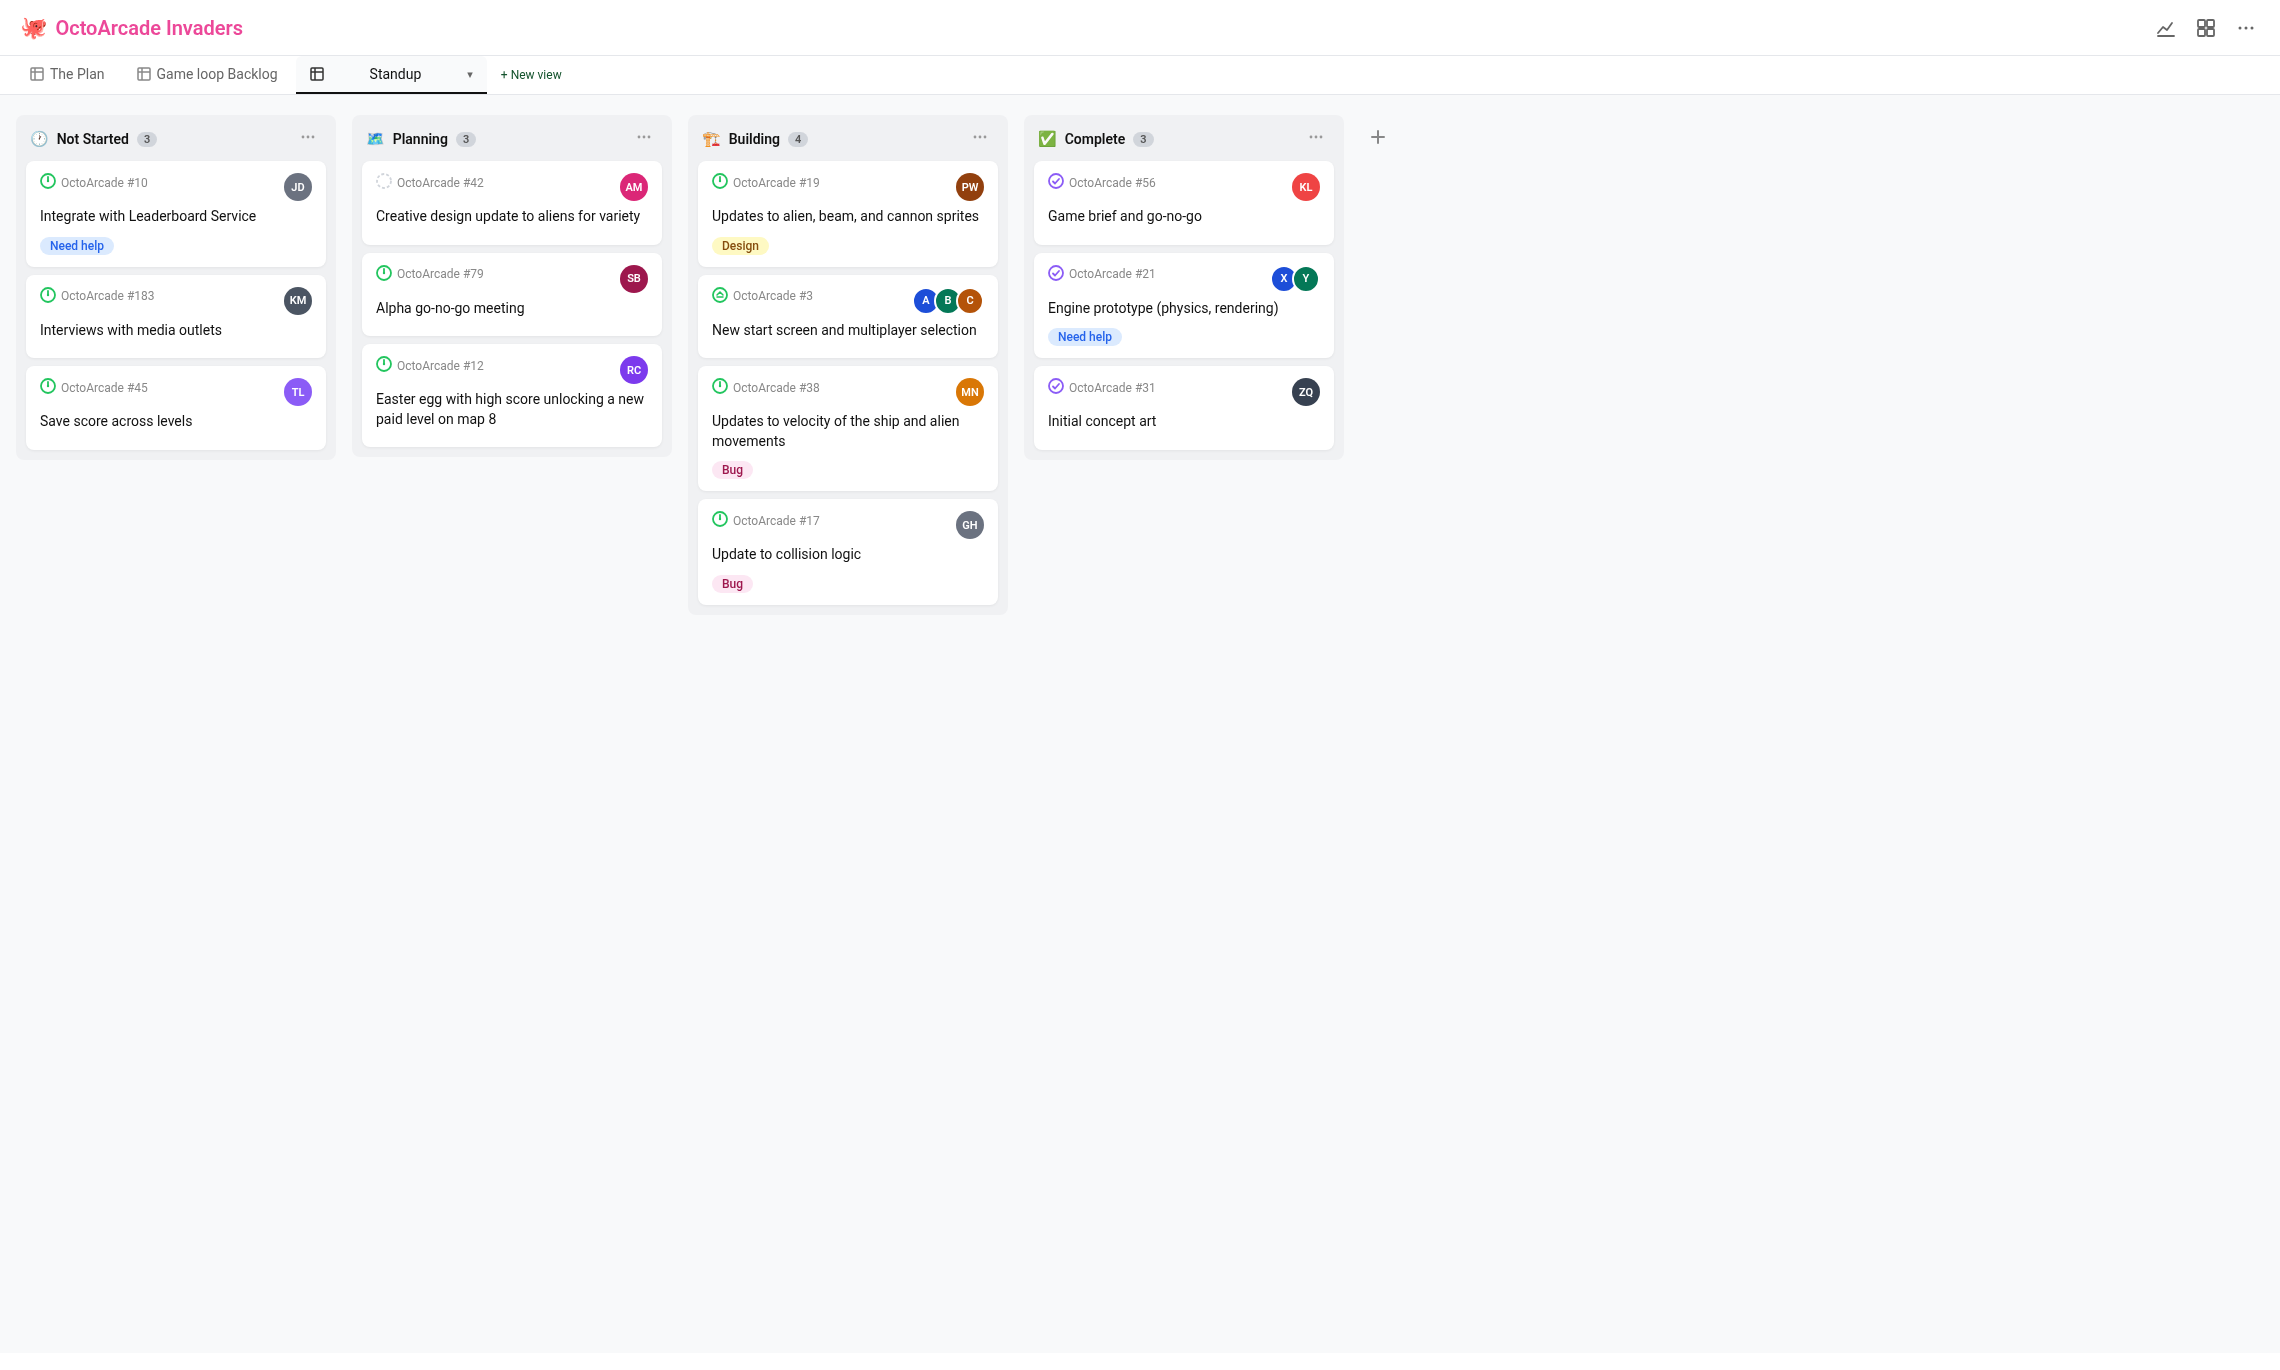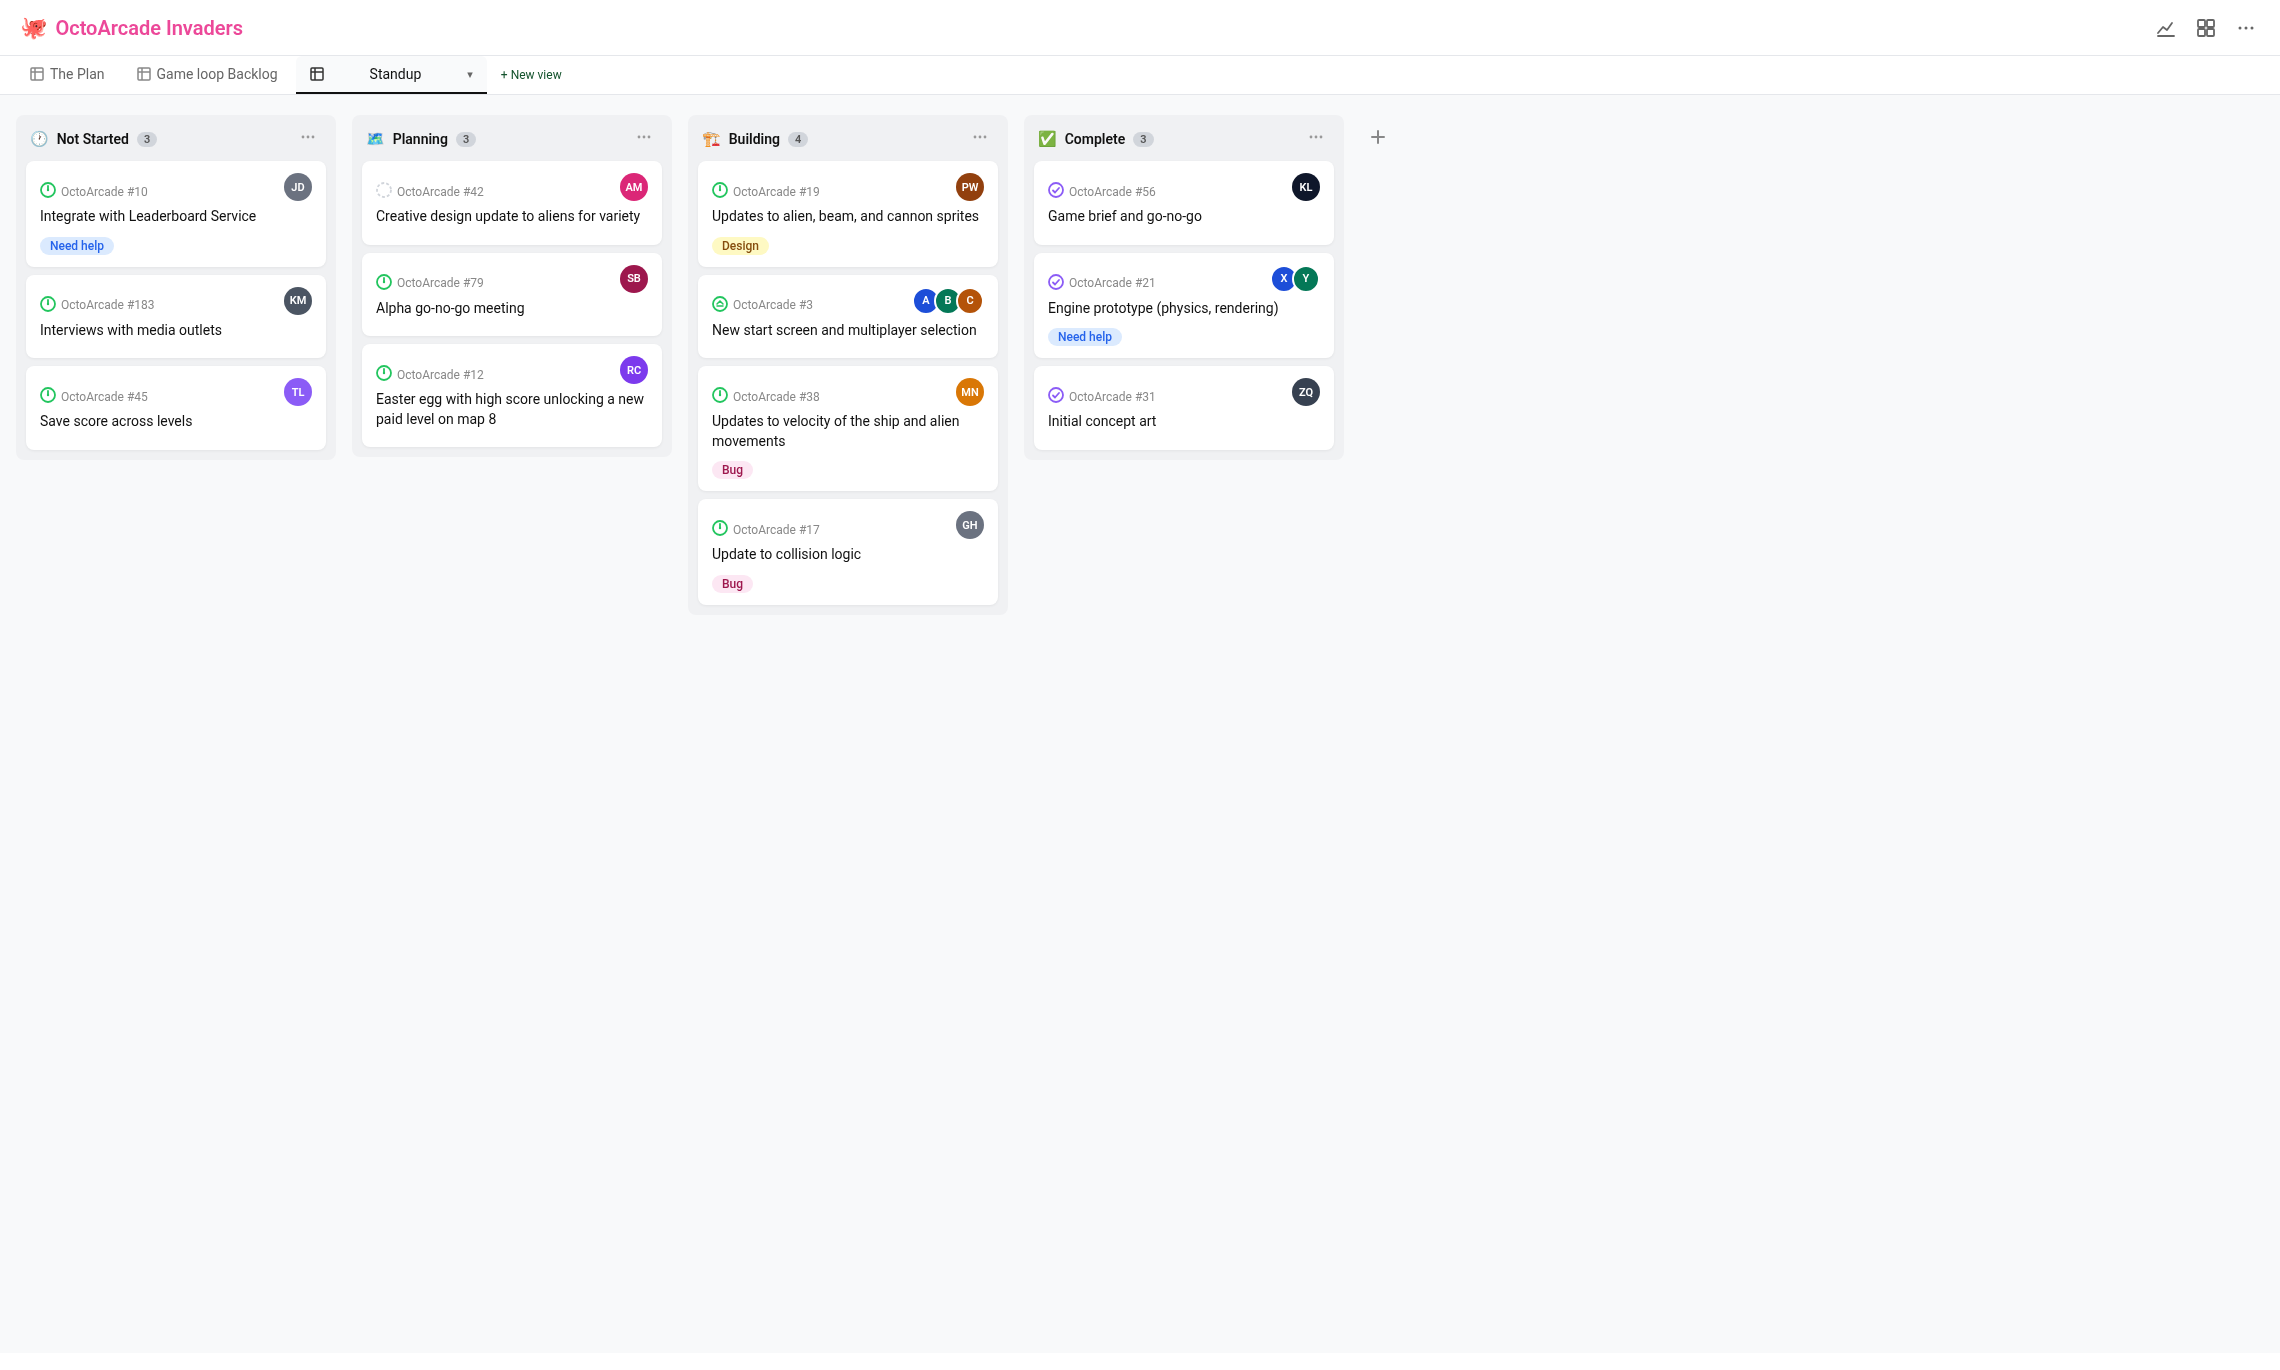--- a/index.html
+++ b/index.html
@@ -164,21 +164,21 @@
     .card {
       background: #fff;
       border-radius: 8px;
       padding: 12px 14px;
       box-shadow: 0 1px 3px rgba(0,0,0,0.06);
       cursor: pointer;
       transition: box-shadow 0.15s;
     }
     .card-header {
       display: flex;
-      align-items: flex-end;
+      align-items: flex-start;
       justify-content: space-between;
       margin-bottom: 6px;
     }
     .card-id-area {
       display: flex;
       align-items: center;
       gap: 5px;
     }
     .card-status-icon {
       font-size: 15px;
@@ -549,21 +549,21 @@
 
       <div class="card">
         <div class="card-header">
           <div class="card-id-area">
             <span class="card-status-icon"><svg width="16" height="16" viewBox="0 0 16 16">
                   <circle cx="8" cy="8" r="7" fill="none" stroke="#8b5cf6" stroke-width="1.8"></circle>
                   <path d="M5 8.5 L7 10.5 L11 6" fill="none" stroke="#8b5cf6" stroke-width="1.8" stroke-linecap="round" stroke-linejoin="round"></path>
                 </svg></span>
             <span class="card-id">OctoArcade #56</span>
           </div>
-          <div class="avatar-placeholder" style="background:#0f172a">KL</div>
+          <div class="avatar-placeholder" style="background:#ef4444">KL</div>
         </div>
         <div class="card-title">Game brief and go-no-go</div>
 
       </div>
 
       <div class="card">
         <div class="card-header">
           <div class="card-id-area">
             <span class="card-status-icon"><svg width="16" height="16" viewBox="0 0 16 16">
                   <circle cx="8" cy="8" r="7" fill="none" stroke="#8b5cf6" stroke-width="1.8"></circle>

